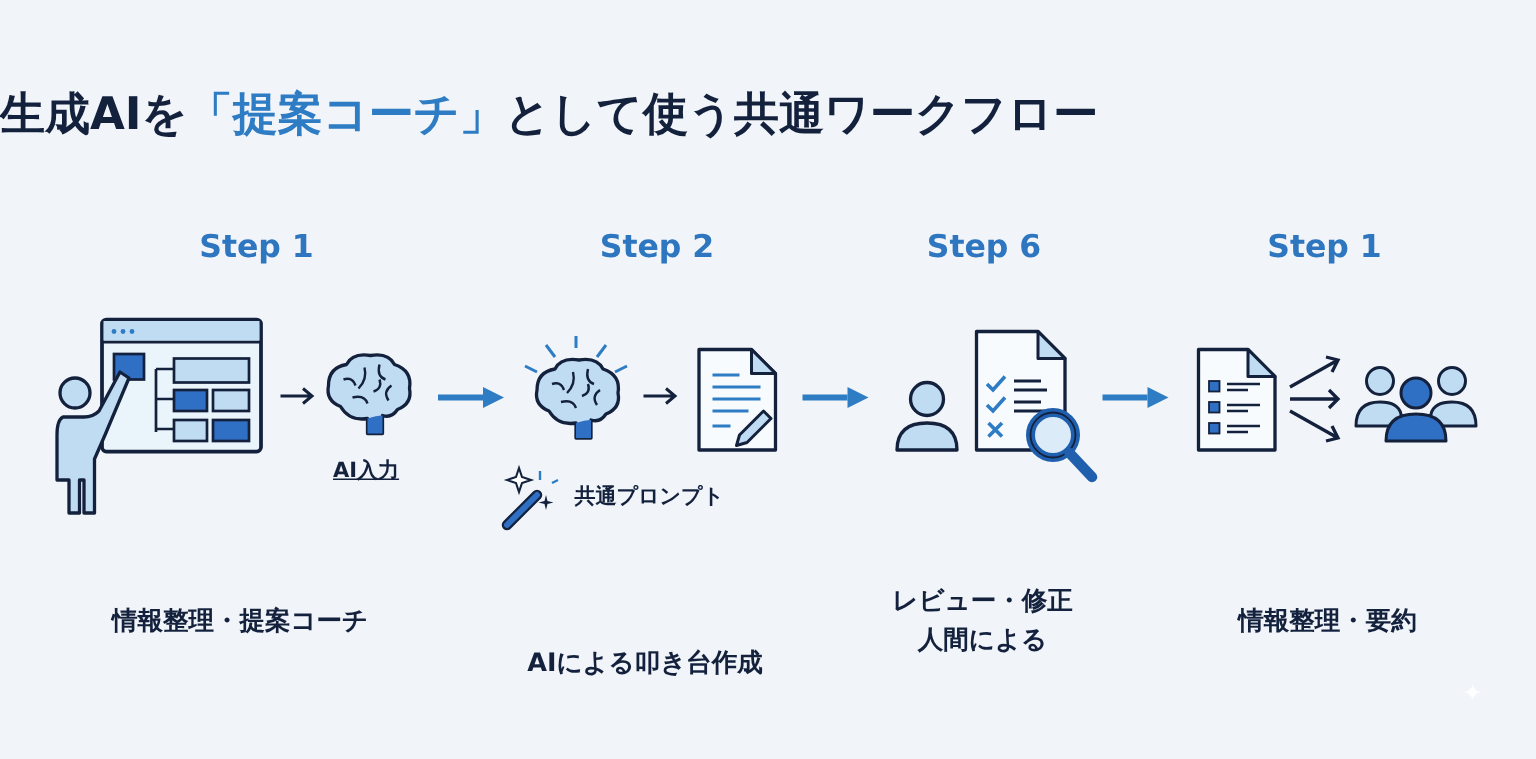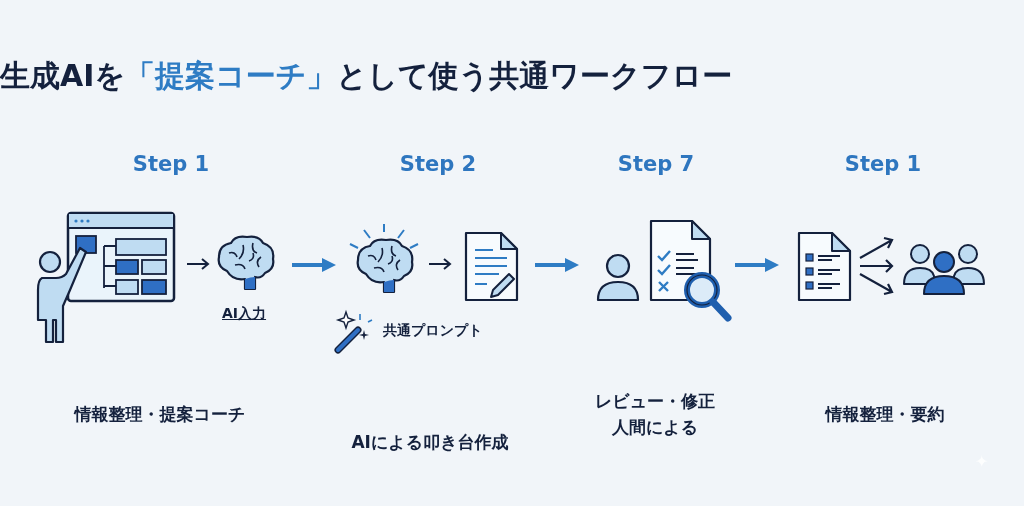--- a/index.html
+++ b/index.html
@@ -14,21 +14,21 @@
 </style>
 </head>
 <body>
 
 <div class="title">
   <span>生成AIを</span><span class="hl">「提案コーチ」</span><span>として使う共通ワークフロー</span>
 </div>
 
 <div class="step" style="left:111px;">Step 1</div>
 <div class="step" style="left:378px;">Step 2</div>
-<div class="step" style="left:596px;">Step 7</div>
+<div class="step" style="left:596px;">Step 6</div>
 <div class="step" style="left:823px;">Step 1</div>
 
 <svg style="left:36px;top:210px" width="150" height="140">
   <rect x="32" y="3" width="106" height="88" rx="3" fill="#eaf4fb" stroke="#14213d" stroke-width="2.5"></rect>
   <line x1="32" y1="18" x2="138" y2="18" stroke="#14213d" stroke-width="2"></line>
   <rect x="33" y="4" width="104" height="13" fill="#bfdcf2"></rect>
   <circle cx="40" cy="11" r="1.6" fill="#2e7cc4"></circle>
     <circle cx="46" cy="11" r="1.6" fill="#2e7cc4"></circle>
     <circle cx="52" cy="11" r="1.6" fill="#2e7cc4"></circle>
   <rect x="40" y="26" width="20" height="17" fill="#2f6fc4" stroke="#14213d" stroke-width="1.8"></rect>

